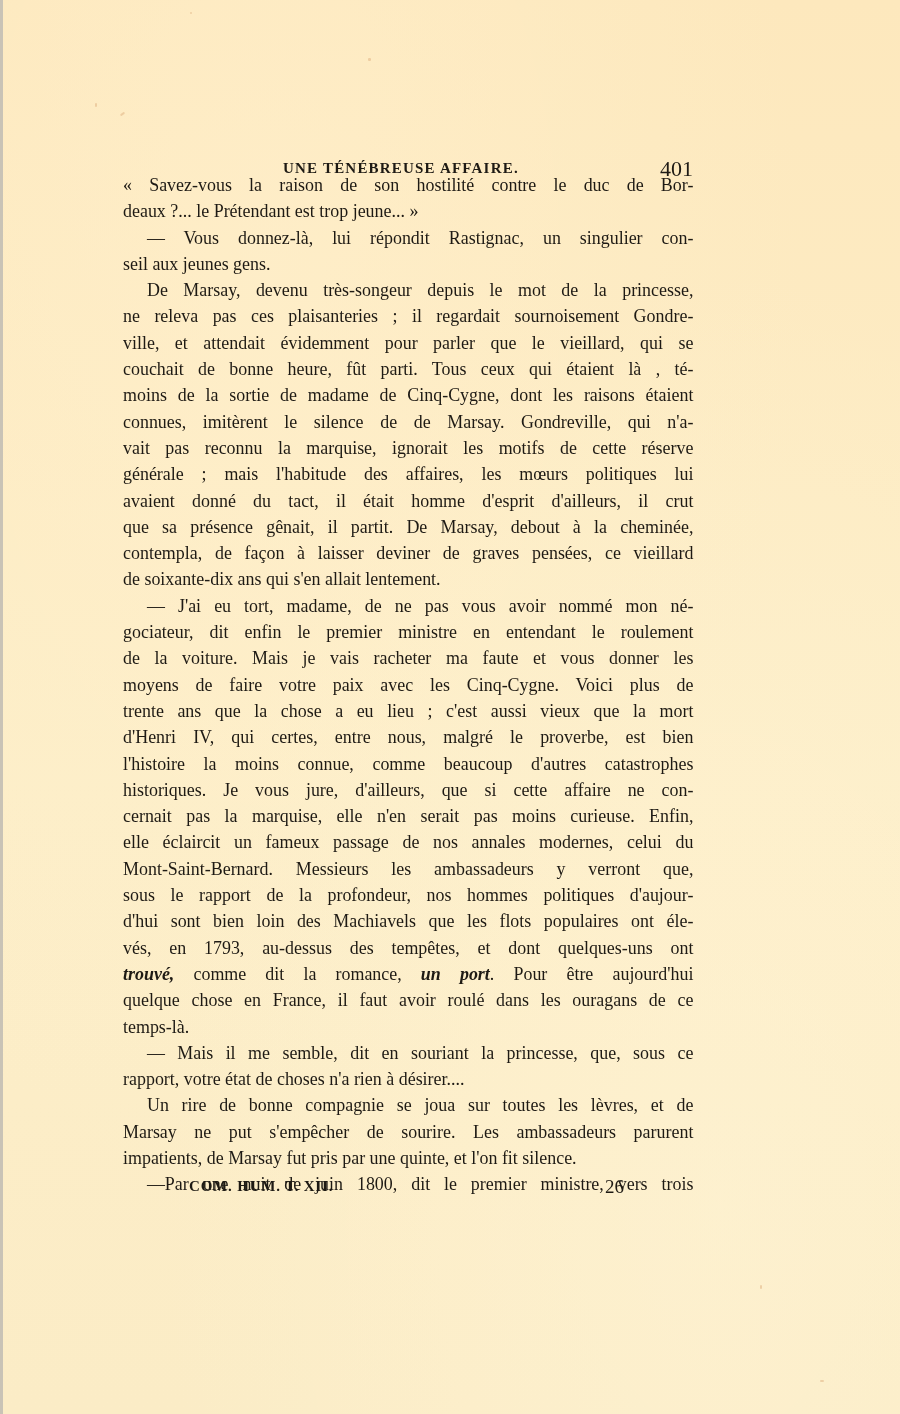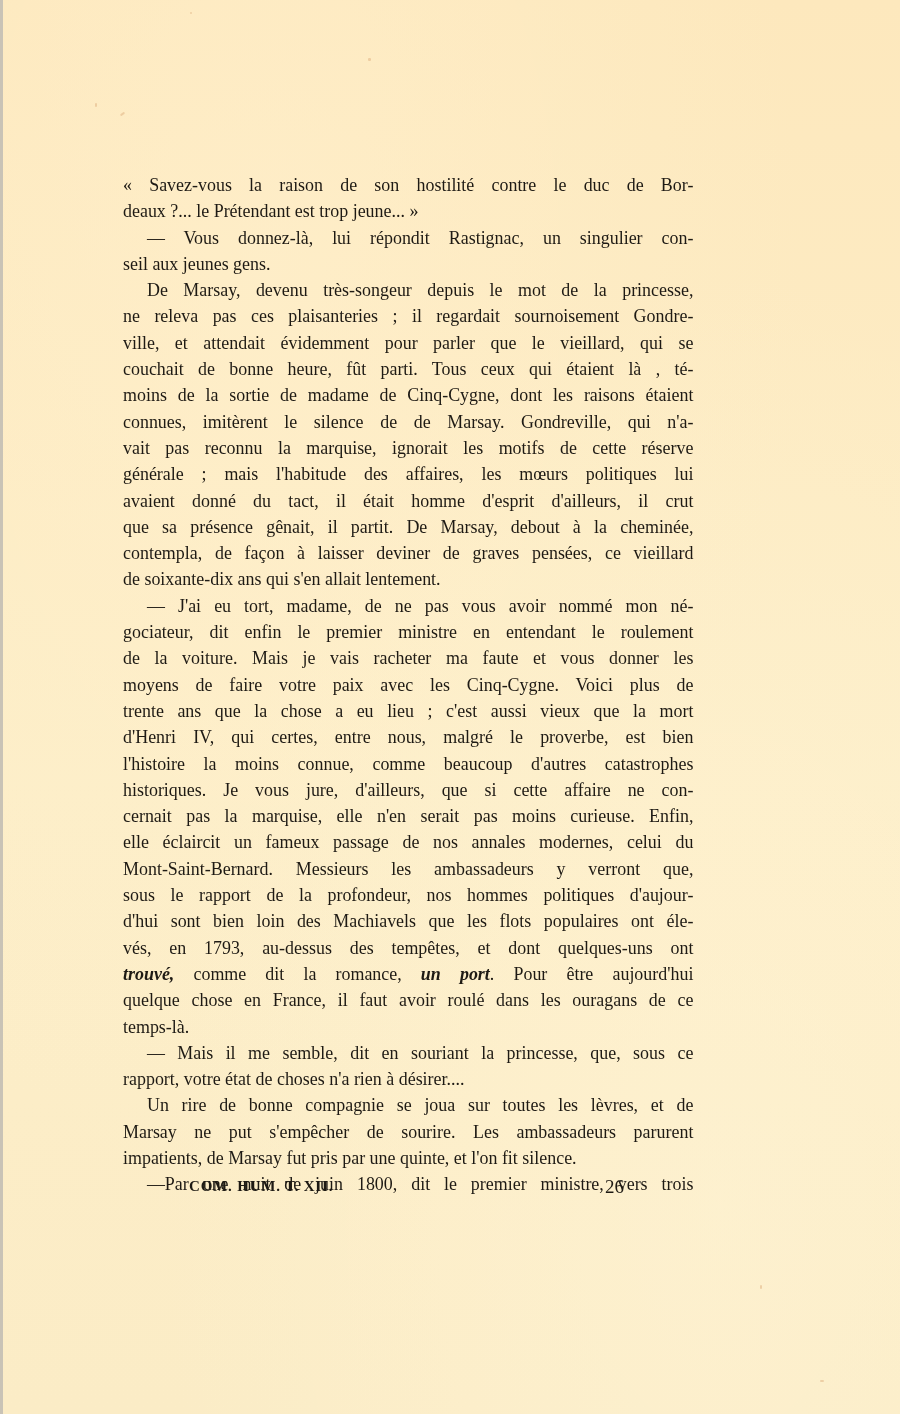--- a/index.html
+++ b/index.html
@@ -106,20 +106,24 @@
       border-radius: 1px;
       opacity: 0.6;
     }
   </style>
 </head>
 <body>
 
 <div class="page">
   <div class="left-edge"></div>
 
+  <div class="running-head">
+    <span class="running-title">UNE TÉNÉBREUSE AFFAIRE.</span>
+    <span class="folio">401</span>
+  </div>
 
   <div class="text-block" id="text-block">
       <div class="line">« Savez-vous la raison de son hostilité contre le duc de Bor-</div>
       <div class="line last">deaux ?... le Prétendant est trop jeune... »</div>
       <div class="line indent">— Vous donnez-là, lui répondit Rastignac, un singulier con-</div>
       <div class="line last">seil aux jeunes gens.</div>
       <div class="line indent">De Marsay, devenu très-songeur depuis le mot de la princesse,</div>
       <div class="line">ne releva pas ces plaisanteries ; il regardait sournoisement Gondre-</div>
       <div class="line">ville, et attendait évidemment pour parler que le vieillard, qui se</div>
       <div class="line">couchait de bonne heure, fût parti. Tous ceux qui étaient là , té-</div>

